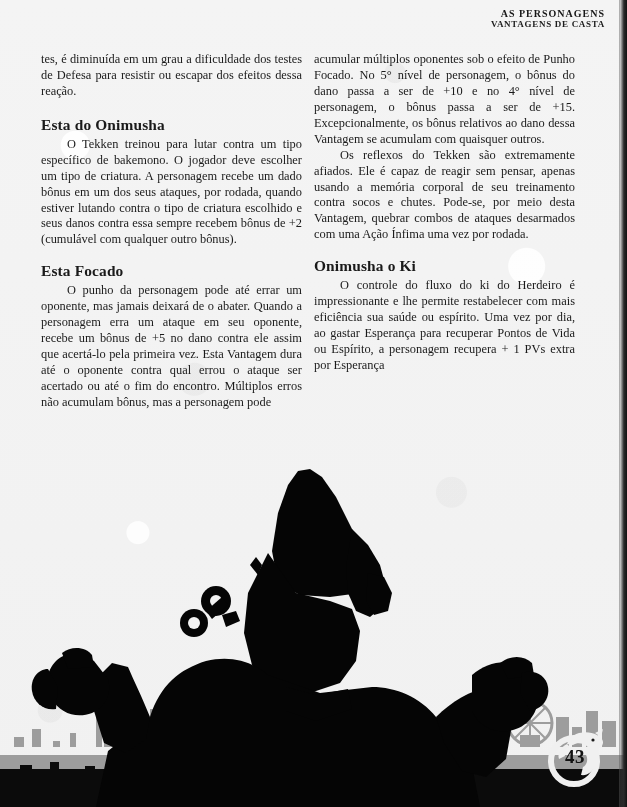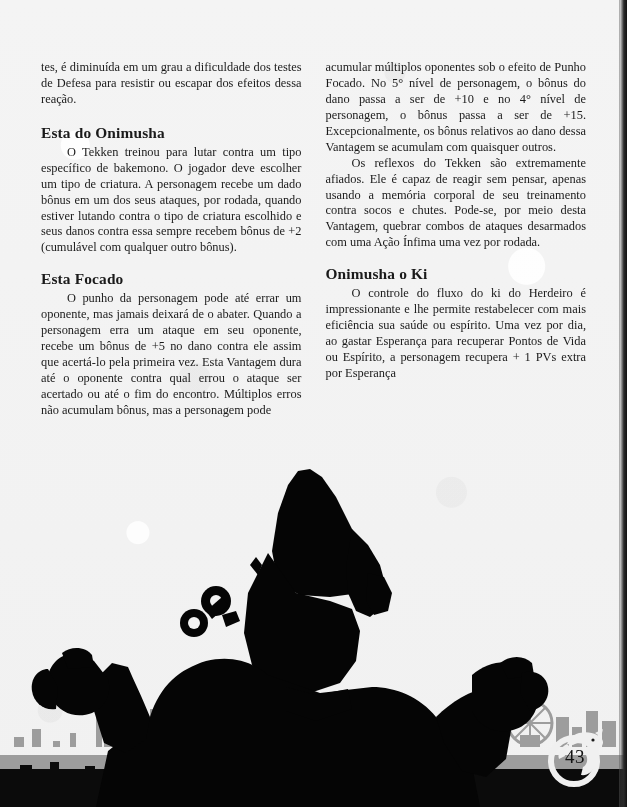--- a/index.html
+++ b/index.html
@@ -65,23 +65,22 @@
   }
 
   
   .cols {
     position: absolute;
     top: 52px;
     left: 41px;
     width: 545px;
     height: 370px;
     display: flex;
-    gap: 24px;
+    gap: 12px;
     z-index: 20;
-    margin-top: 8px;
   }
   .col { width: 261px; }
   p.body {
     margin: 0 0 0 0;
     font-size: 12.4px;
     line-height: 1.285;
     text-align: justify;
     text-align-last: left;
     hyphens: manual;
   }
@@ -115,31 +114,35 @@
     width: 66px;
     height: 66px;
     z-index: 50;
   }
   .pageno .num {
     position: absolute;
     left: 0; right: 2px;
     top: 21px;
     text-align: center;
     font-size: 19px;
-    font-weight: normal;
+    font-weight: bold;
     color: #121212;
     letter-spacing: .5px;
     font-family: "Liberation Serif", serif;
   }
 </style>
 </head>
 <body>
 
 <div class="page">
 
+  <div class="runhead">
+    <div class="l1">AS PERSONAGENS</div>
+    <div class="l2">VANTAGENS DE CASTA</div>
+  </div>
 
   <div class="cols">
 
     <div class="col">
       <p class="body">tes, é diminuída em um grau a dificuldade dos testes de Defesa para resistir ou escapar dos efeitos dessa reação.</p>
 
       <h2 class="sec first">Esta do Onimusha</h2>
       <p class="body indent">O Tekken treinou para lutar contra um tipo específico de bakemono. O jogador deve escolher um tipo de criatura. A personagem recebe um dado bônus em um dos seus ataques, por rodada, quando estiver lutando contra o tipo de criatura escolhido e seus danos contra essa sempre recebem bônus de +2 (cumulável com qualquer outro bônus).</p>
 
       <h2 class="sec">Esta Focado</h2>

